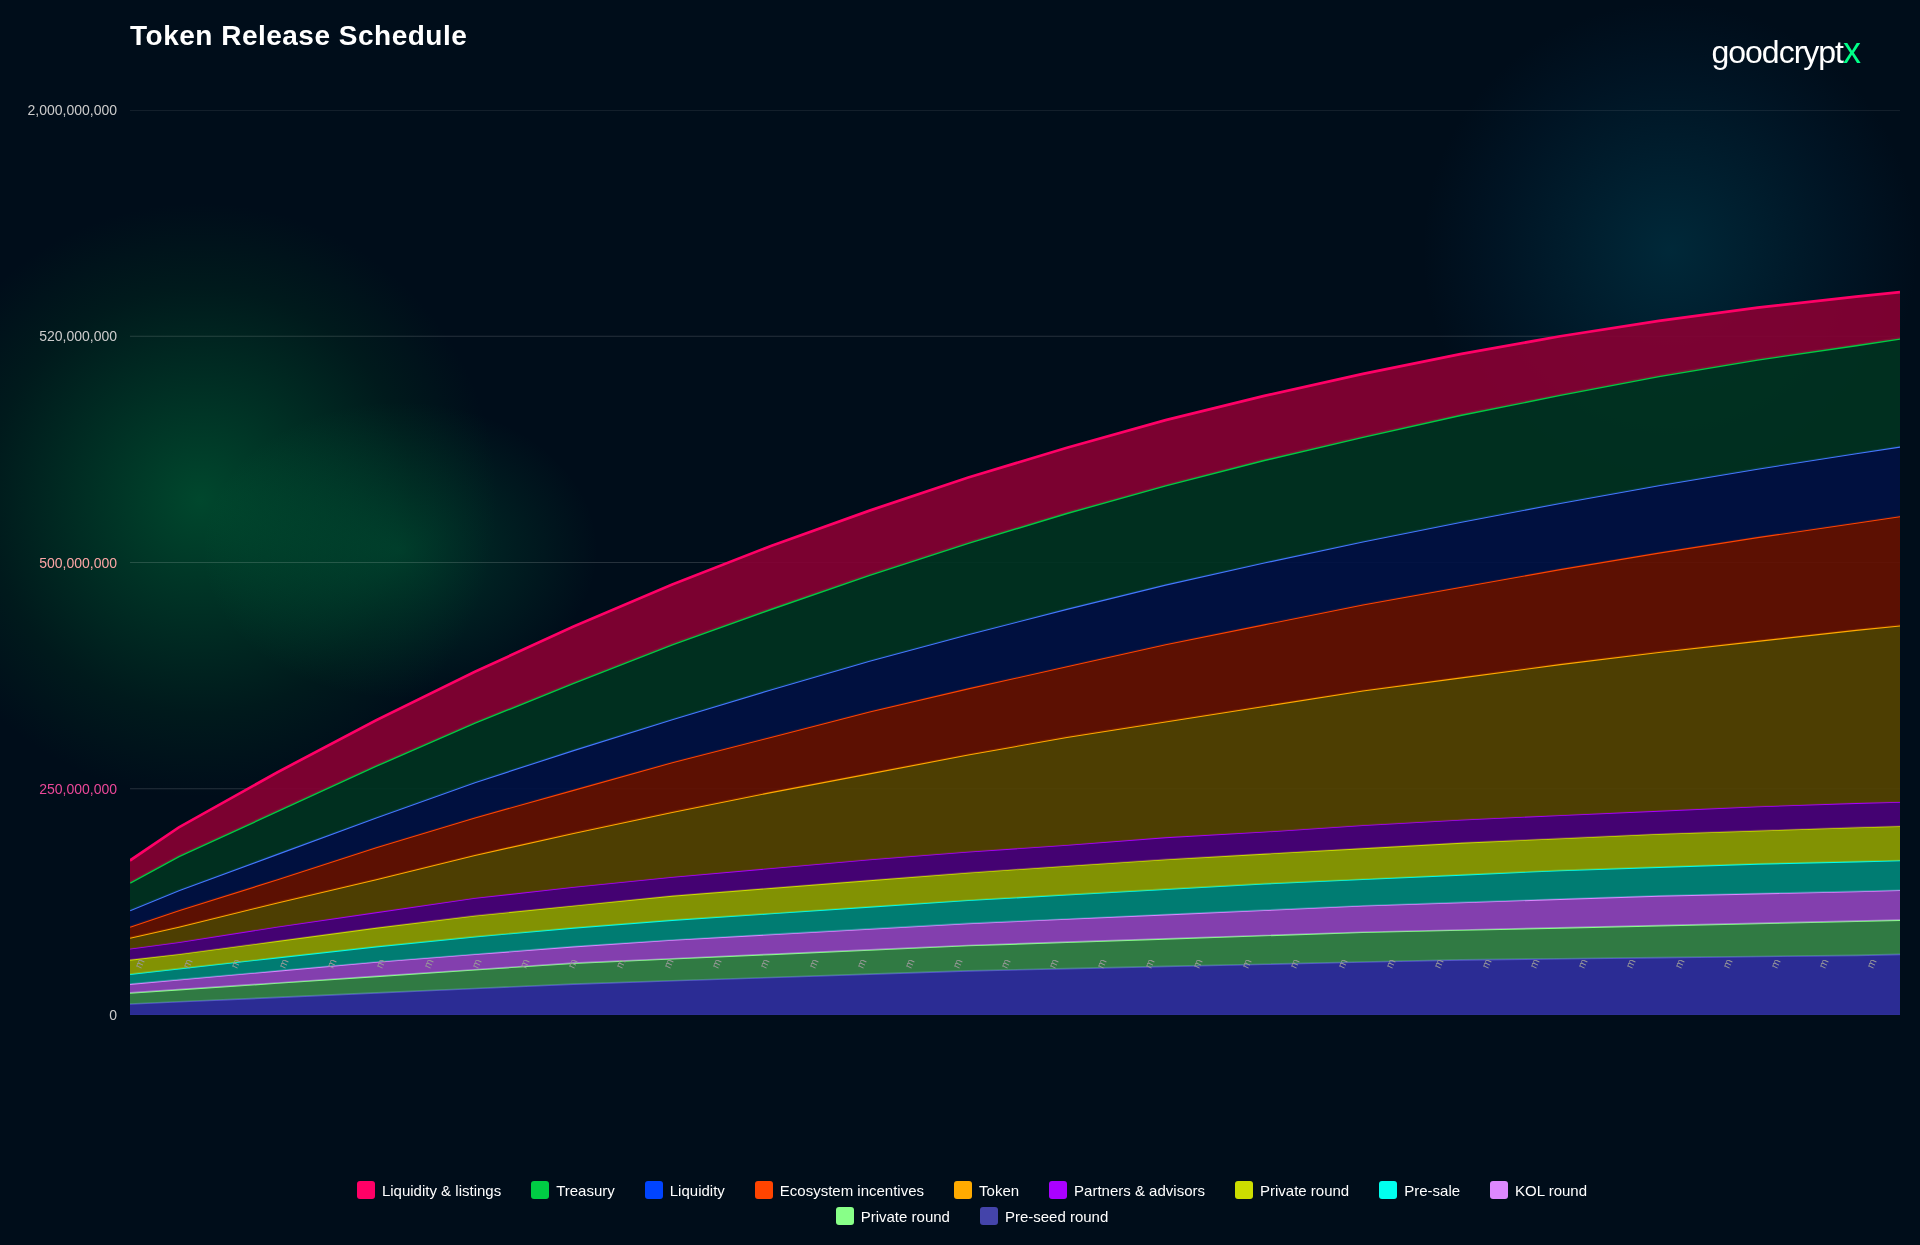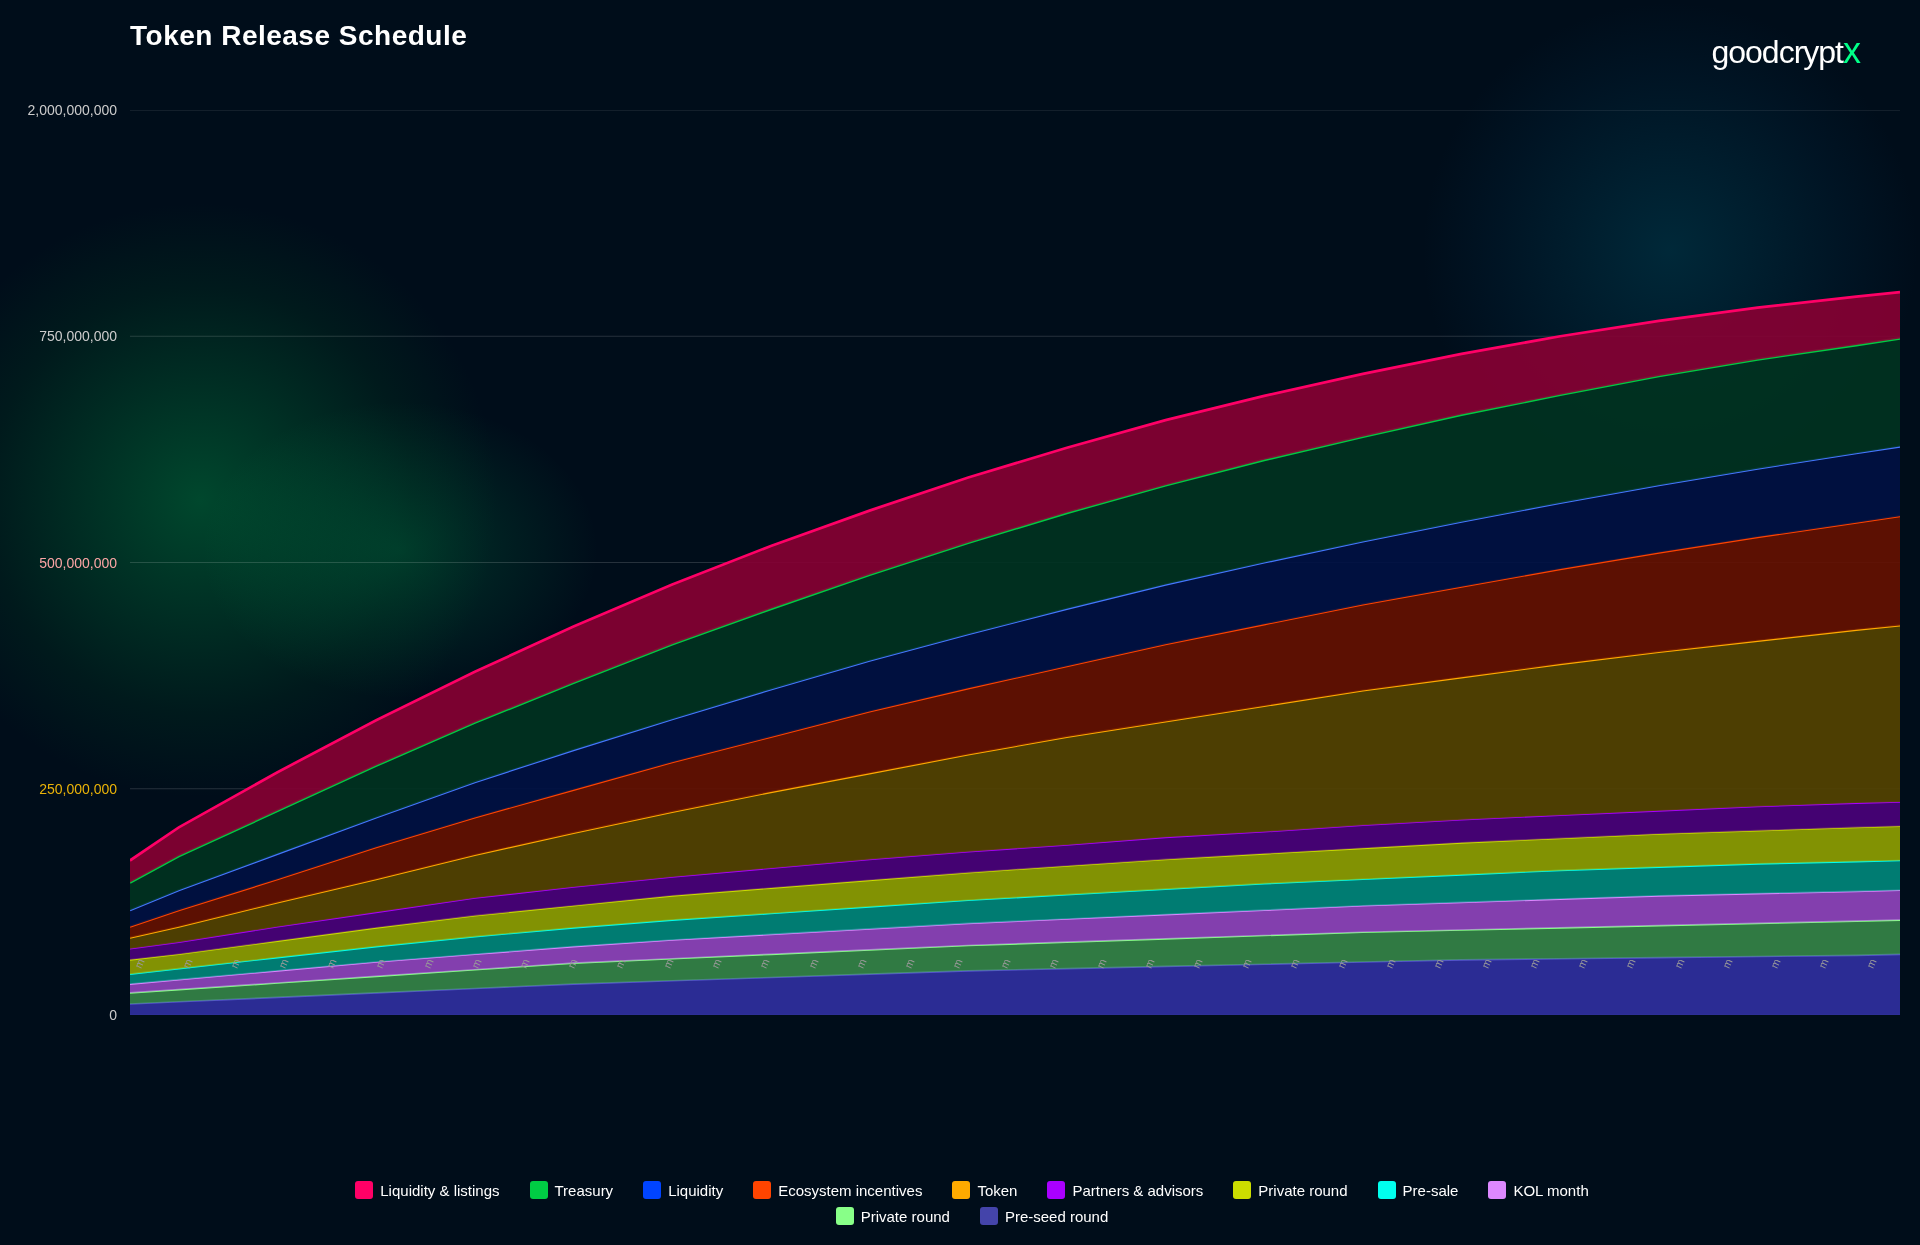--- a/index.html
+++ b/index.html
@@ -166,23 +166,23 @@
   <path d="M 0,700 L 48,676 L 145,635 L 242,594 L 339,555 L 436,519 L 533,484 L 630,452 L 727,421 L 824,392 L 921,365 L 1018,340 L 1115,317 L 1212,296 L 1309,276 L 1406,258 L 1503,241 L 1600,226 L 1697,213 L 1740,207 L 1740,305 L 1697,311 L 1600,325 L 1503,340 L 1406,356 L 1309,373 L 1212,391 L 1115,410 L 1018,430 L 921,452 L 824,475 L 727,499 L 630,525 L 533,552 L 436,580 L 339,609 L 242,641 L 145,674 L 48,707 L 0,725 Z" fill="#003320" opacity="0.9"></path>
   <path d="M 0,700 L 48,676 L 145,635 L 242,594 L 339,555 L 436,519 L 533,484 L 630,452 L 727,421 L 824,392 L 921,365 L 1018,340 L 1115,317 L 1212,296 L 1309,276 L 1406,258 L 1503,241 L 1600,226 L 1697,213 L 1740,207" fill="none" stroke="#00cc44" stroke-width="2.5"></path>
 
   <path d="M 0,680 L 48,650 L 145,600 L 242,553 L 339,509 L 436,468 L 533,430 L 630,395 L 727,363 L 824,333 L 921,306 L 1018,281 L 1115,259 L 1212,239 L 1309,221 L 1406,205 L 1503,191 L 1600,179 L 1697,169 L 1740,165 L 1740,207 L 1697,213 L 1600,226 L 1503,241 L 1406,258 L 1309,276 L 1212,296 L 1115,317 L 1018,340 L 921,365 L 824,392 L 727,421 L 630,452 L 533,484 L 436,519 L 339,555 L 242,594 L 145,635 L 48,676 L 0,700 Z" fill="#880033" opacity="0.9"></path>
   <path d="M 0,680 L 48,650 L 145,600 L 242,553 L 339,509 L 436,468 L 533,430 L 630,395 L 727,363 L 824,333 L 921,306 L 1018,281 L 1115,259 L 1212,239 L 1309,221 L 1406,205 L 1503,191 L 1600,179 L 1697,169 L 1740,165" fill="none" stroke="#ff0066" stroke-width="2.5"></path>
 
 </svg>
 
 <div style="position:absolute; top:110px; left:0; width:125px; height:calc(100% - 340px);">
   <div style="position:absolute; top:0; right:8px; transform:translateY(-50%); color:#cccccc; font-size:14px; font-family:Arial;">2,000,000,000</div>
-  <div style="position:absolute; top:25%; right:8px; transform:translateY(-50%); color:#cccccc; font-size:14px; font-family:Arial;">750,000,000</div>
+  <div style="position:absolute; top:25%; right:8px; transform:translateY(-50%); color:#cccccc; font-size:14px; font-family:Arial;">520,000,000</div>
   <div style="position:absolute; top:50%; right:8px; transform:translateY(-50%); color:#fca5a5; font-size:14px; font-family:Arial;">500,000,000</div>
-  <div style="position:absolute; top:75%; right:8px; transform:translateY(-50%); color:#eab308; font-size:14px; font-family:Arial;">250,000,000</div>
+  <div style="position:absolute; top:75%; right:8px; transform:translateY(-50%); color:#ec4899; font-size:14px; font-family:Arial;">250,000,000</div>
   <div style="position:absolute; top:100%; right:8px; transform:translateY(-50%); color:#cccccc; font-size:14px; font-family:Arial;">0</div>
 </div>
 
 <div style="position:absolute; bottom:215px; left:130px; right:10px; height:70px; display:flex; overflow:hidden;">
   <div id="x-labels-container" style="display:flex; width:100%; align-items:flex-start; padding-top:5px;">
       <div style="flex: 1 1 0%; color: rgb(153, 153, 153); font-size: 11px; transform: rotate(-65deg); transform-origin: left top; white-space: nowrap; margin-left: 2px;">month 0</div>
       <div style="flex: 1 1 0%; color: rgb(153, 153, 153); font-size: 11px; transform: rotate(-65deg); transform-origin: left top; white-space: nowrap; margin-left: 2px;">month 1</div>
       <div style="flex: 1 1 0%; color: rgb(153, 153, 153); font-size: 11px; transform: rotate(-65deg); transform-origin: left top; white-space: nowrap; margin-left: 2px;">month 2</div>
       <div style="flex: 1 1 0%; color: rgb(153, 153, 153); font-size: 11px; transform: rotate(-65deg); transform-origin: left top; white-space: nowrap; margin-left: 2px;">month 3</div>
       <div style="flex: 1 1 0%; color: rgb(153, 153, 153); font-size: 11px; transform: rotate(-65deg); transform-origin: left top; white-space: nowrap; margin-left: 2px;">month 4</div>
@@ -250,21 +250,21 @@
     <div class="legend-item">
       <div class="legend-swatch" style="background:#ccdd00;"></div>
       <span>Private round</span>
     </div>
     <div class="legend-item">
       <div class="legend-swatch" style="background:#00ffee;"></div>
       <span>Pre-sale</span>
     </div>
     <div class="legend-item">
       <div class="legend-swatch" style="background:#dd88ff;"></div>
-      <span>KOL month</span>
+      <span>KOL round</span>
     </div>
   </div>
   <div class="legend-row">
     <div class="legend-item">
       <div class="legend-swatch" style="background:#88ff88;"></div>
       <span>Private round</span>
     </div>
     <div class="legend-item">
       <div class="legend-swatch" style="background:#4444aa;"></div>
       <span>Pre-seed round</span>

